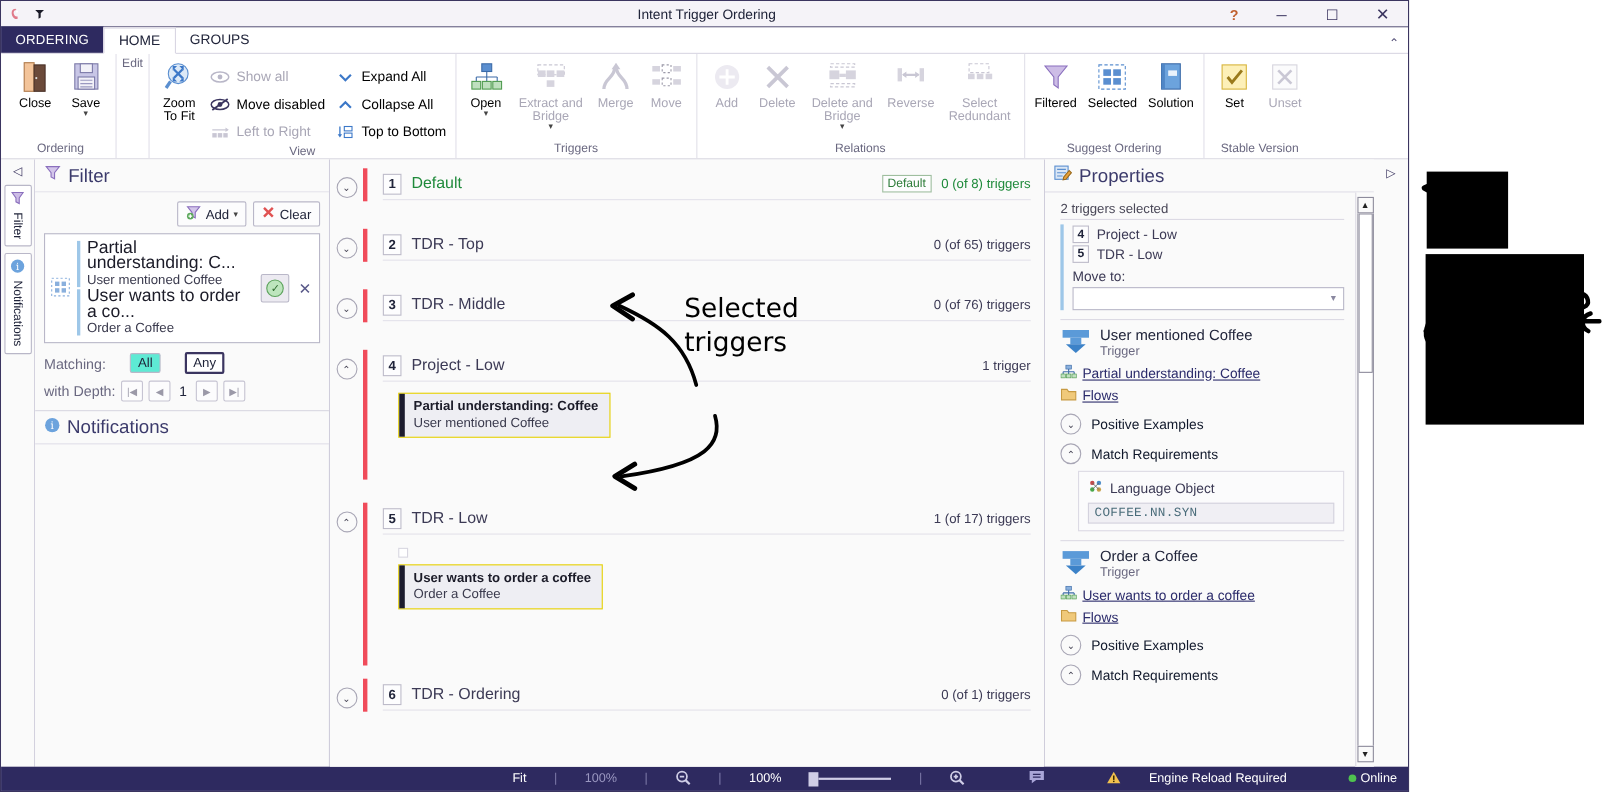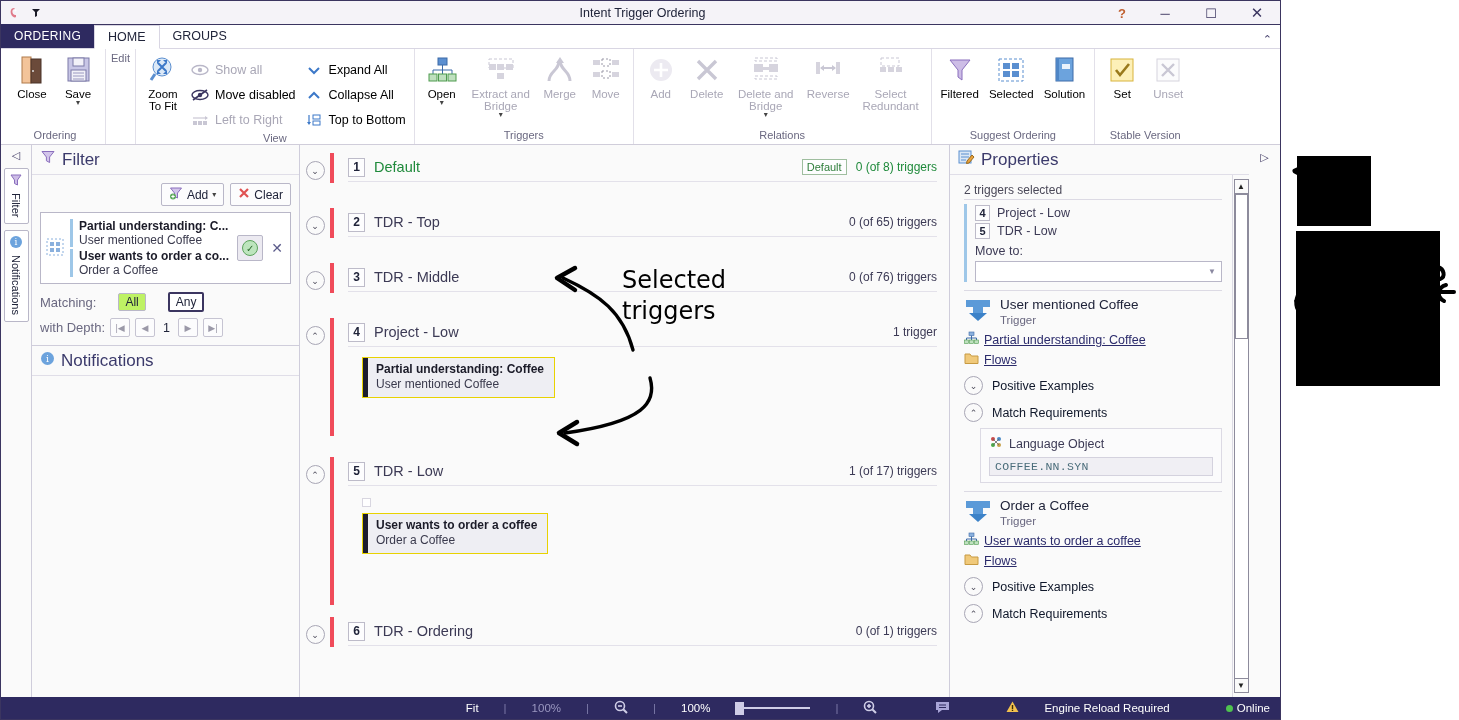--- a/index.html
+++ b/index.html
@@ -79,30 +79,30 @@
   .panel-head { height:30px; display:flex; align-items:center; gap:6px; padding:0 8px;
                 font-size:17px; color:#3b3a6b; border-bottom:1px solid #e0dee8; background:#fafafa; }
   .filter-body { padding:8px; border-bottom:1px solid #cfcddb; background:#fafafa; }
   .filter-btnrow { display:flex; justify-content:flex-end; gap:6px; margin-bottom:6px; }
   .ui-btn { border:1px solid #b9b7c8; background:#fcfcfd; border-radius:2px; padding:2px 7px;
             font-size:12px; display:flex; align-items:center; gap:4px; color:#20243a; }
   .filter-list { border:1px solid #b9b7c8; background:#fff; padding:5px 5px; display:flex; align-items:center; gap:6px; }
   .fl-items { flex:1; }
   .fl-item { display:flex; gap:6px; padding:1px 0; }
   .fl-bar { width:3px; background:#9ec7e8; flex:0 0 3px; }
-  .fl-t1 { font-size:12px; font-weight:bold; color:#1b1b28; line-height:14px; }
+  .fl-t1 { font-size:16px; font-weight:normal; color:#1b1b28; line-height:14px; }
   .fl-t2 { font-size:12px; color:#3a3a4d; line-height:14px; }
   .fl-row-wrap { background:#fff; }
   .fl-check { width:26px; height:26px; border:1px solid #b9b7c8; background:#eceaf1; border-radius:2px;
               display:flex; align-items:center; justify-content:center; }
   .green-circle { width:16px; height:16px; border-radius:50%; background:#bde5bd; border:1px solid #5da35d;
                   display:flex; align-items:center; justify-content:center; font-size:10px; color:#2f6b2f; }
   .fl-x { color:#5a5a8a; font-size:14px; padding:0 2px; }
   .match-row { display:flex; align-items:center; gap:22px; margin-top:8px; font-size:13px; color:#6a6880; }
-  .seg { border:1px solid #b9b7c8; background:#bef264; padding:1px 6px; font-size:12px; color:#20243a; border-radius:2px;}
+  .seg { border:1px solid #b9b7c8; background:#5eead4; padding:1px 6px; font-size:12px; color:#20243a; border-radius:2px;}
   .seg.on { border:2px solid #3b3560; background:#fff; }
   .depth-row { display:flex; align-items:center; gap:5px; margin-top:6px; font-size:13px; color:#6a6880; }
   .navbtn { width:20px; height:19px; border:1px solid #c6c4d2; background:#fcfcfd; border-radius:2px;
             display:flex; align-items:center; justify-content:center; font-size:9px; color:#9b99a8; }
   .depth-val { font-size:12.5px; color:#20243a; padding:0 3px; }
   .notif-area { flex:1; background:#f6f5f8; position:relative; }
   .handwrite { position:absolute; color:#000; font-family:"DejaVu Sans", sans-serif; }
   
   .canvas { flex:1; background:#fafafa; position:relative; overflow:hidden; }
   .group-row { display:flex; align-items:flex-start; }

